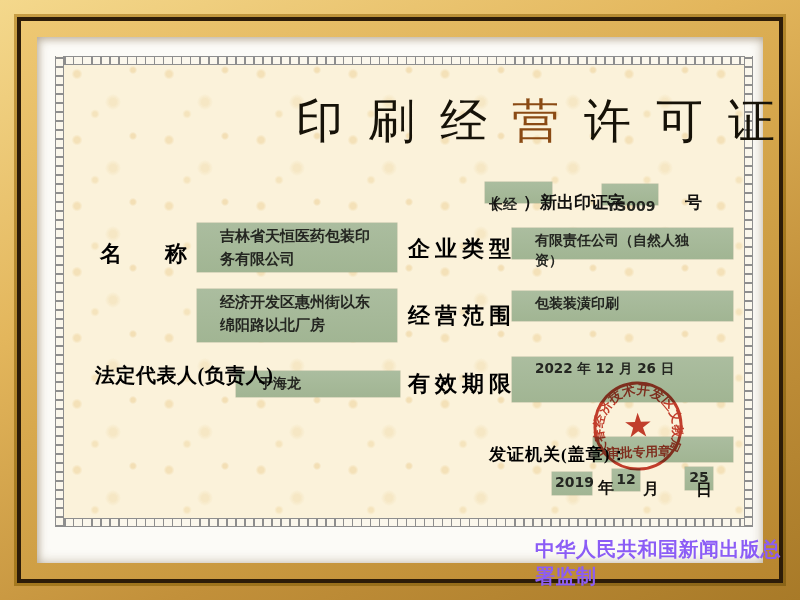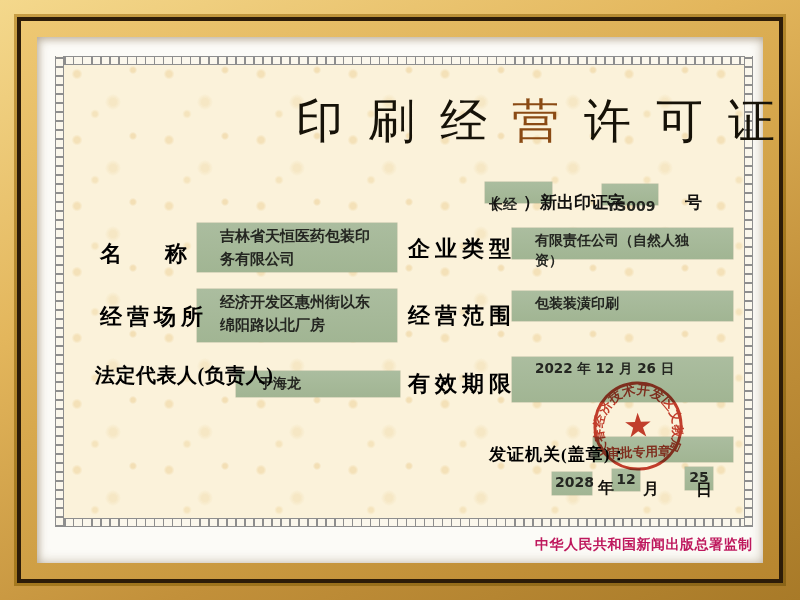--- a/index.html
+++ b/index.html
@@ -45,21 +45,21 @@
   .gval{display:block;padding:2px 23px;font-family:"DejaVu Sans","Liberation Sans",sans-serif;
     font-weight:700;color:#242621;}
   .v15{font-size:15px;line-height:22.5px;} .v14{font-size:14px;line-height:20px;}
   .v13{font-size:13.5px;line-height:19px;}
   .lic{left:478px;top:178px;width:255px;height:42px;z-index:2;}
   .lic .txt{position:absolute;font-size:17px;font-weight:700;color:#121110;z-index:3;white-space:nowrap;}
   .lic .gbox .gval{font-size:14px;padding:14px 4px;}
   .dunit{font-size:16px;font-weight:700;color:#12100c;z-index:3;}
   .datebox{text-align:center;}
   .datebox .gval{padding:2px 3px;font-size:14px;}
-  .footer{left:535px;top:536px;font-size:14px;font-weight:700;color:#be185d;letter-spacing:.5px;z-index:3;}
+  .footer{left:535px;top:536px;font-size:20px;font-weight:700;color:#8b5cf6;letter-spacing:.5px;z-index:3;}
   .seal{left:591px;top:379px;z-index:6;opacity:.92;mix-blend-mode:multiply;transform:rotate(-2deg);}
 </style>
 </head>
 <body>
 
 <div class="page">
   <div class="f-outer"></div>
   <div class="f-mid"></div>
   <div class="f-line"></div>
   <div class="f-inner"></div>
@@ -89,21 +89,20 @@
   <div class="abs label lab22 ls43" style="left:100px;top:239px;">名称</div>
   <div class="gbox" style="left:197px;top:223px;width:200px;height:49px;">
       <span class="gval v15">吉林省天恒医药包装印务有限公司</span>
     </div>
 
   <div class="abs label lab22 ls5" style="left:408px;top:234px;">企业类型</div>
   <div class="gbox" style="left:512px;top:228px;width:221px;height:31px;">
       <span class="gval v14">有限责任公司（自然人独资）</span>
     </div>
 
-  <div class="abs label lab22 ls5" style="left:100px;top:302px;">经营场所</div>
   <div class="gbox" style="left:197px;top:289px;width:200px;height:53px;">
       <span class="gval v15">经济开发区惠州街以东绵阳路以北厂房</span>
     </div>
 
   <div class="abs label lab22 ls5" style="left:408px;top:301px;">经营范围</div>
   <div class="gbox" style="left:512px;top:291px;width:221px;height:30px;">
       <span class="gval v14">包装装潢印刷</span>
     </div>
 
   <div class="abs label lab20" style="left:95px;top:362px;">法定代表人(负责人)</div>
@@ -125,21 +124,21 @@
     <circle cx="48" cy="48" r="44" fill="none" stroke="#bf2f20" stroke-width="3"></circle>
     <path id="sealArc" d="M 20,74 A 36,36 0 1 1 76,74" fill="none"></path>
     <text font-size="13" font-weight="bold" fill="#bf2f20" font-family="DejaVu Sans, sans-serif">
       <textPath href="#sealArc" startOffset="0" textLength="160" lengthAdjust="spacingAndGlyphs">长春经济技术开发区文教局</textPath>
     </text>
     <text x="48" y="59" font-size="34" text-anchor="middle" fill="#bf2f20">★</text>
     <text x="48" y="79" font-size="13" font-weight="bold" text-anchor="middle" fill="#bf2f20" font-family="DejaVu Sans, sans-serif">审批专用章</text>
   </svg>
 
   <div class="gbox datebox" style="left:552px;top:472px;width:40px;height:23px;">
-      <span class="gval">2028</span>
+      <span class="gval">2019</span>
     </div>
   <span class="abs dunit" style="left:598px;top:478px;">年</span>
   <div class="gbox datebox" style="left:612px;top:469px;width:28px;height:22px;">
       <span class="gval">12</span>
     </div>
   <span class="abs dunit" style="left:643px;top:479px;">月</span>
   <div class="gbox datebox" style="left:685px;top:467px;width:28px;height:23px;">
       <span class="gval">25</span>
     </div>
   <span class="abs dunit" style="left:696px;top:480px;">日</span>

